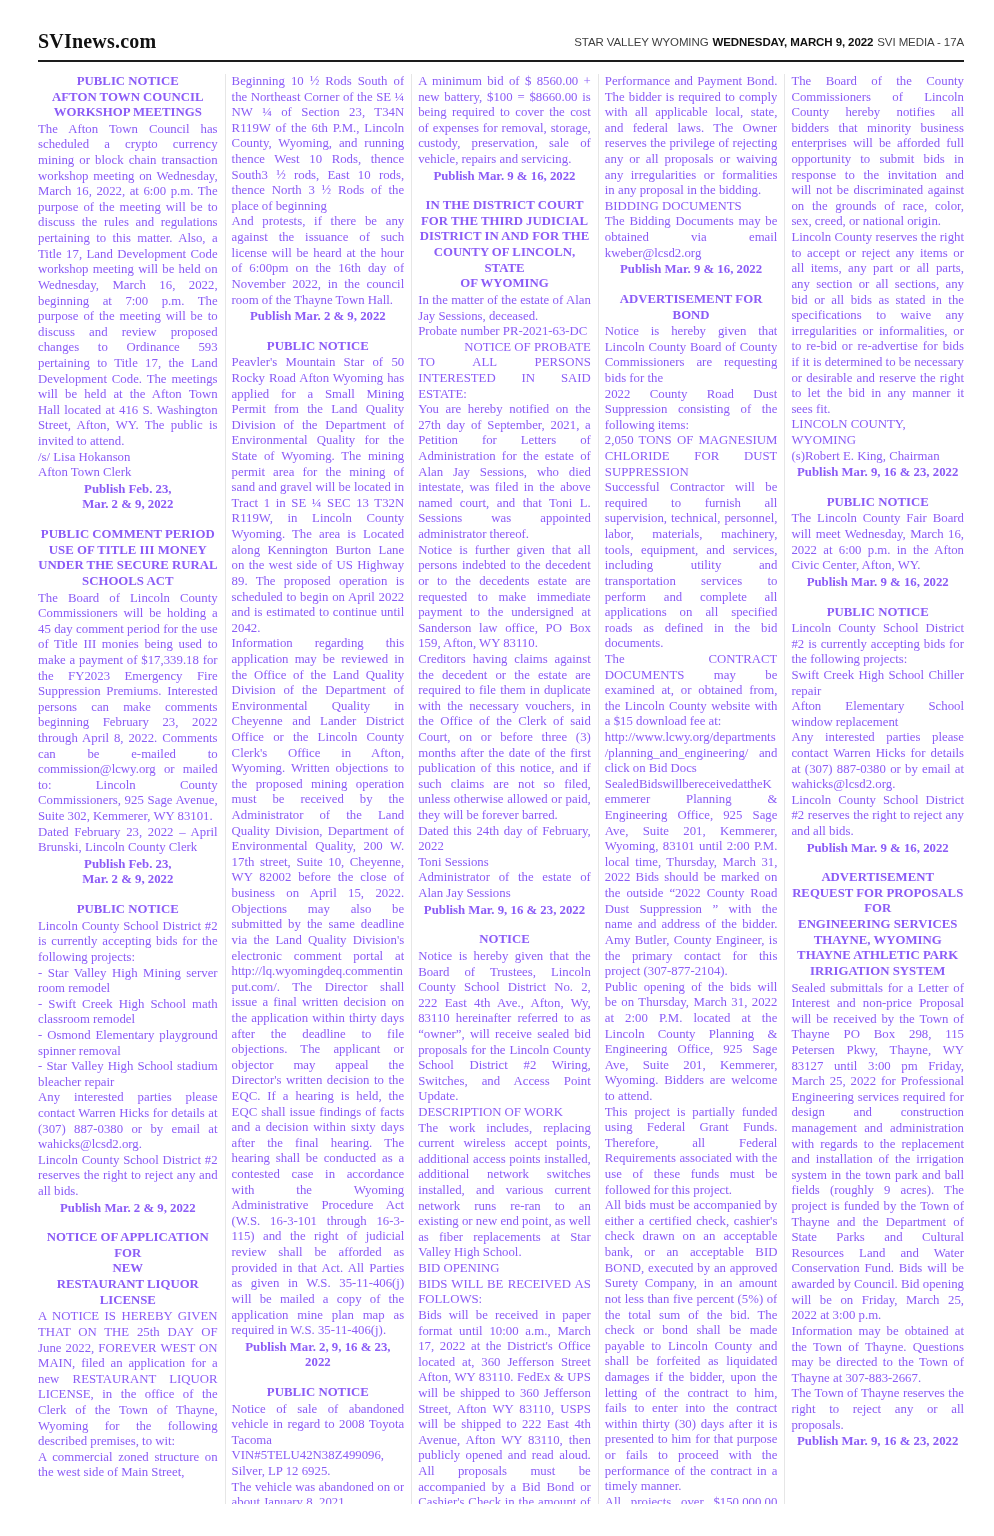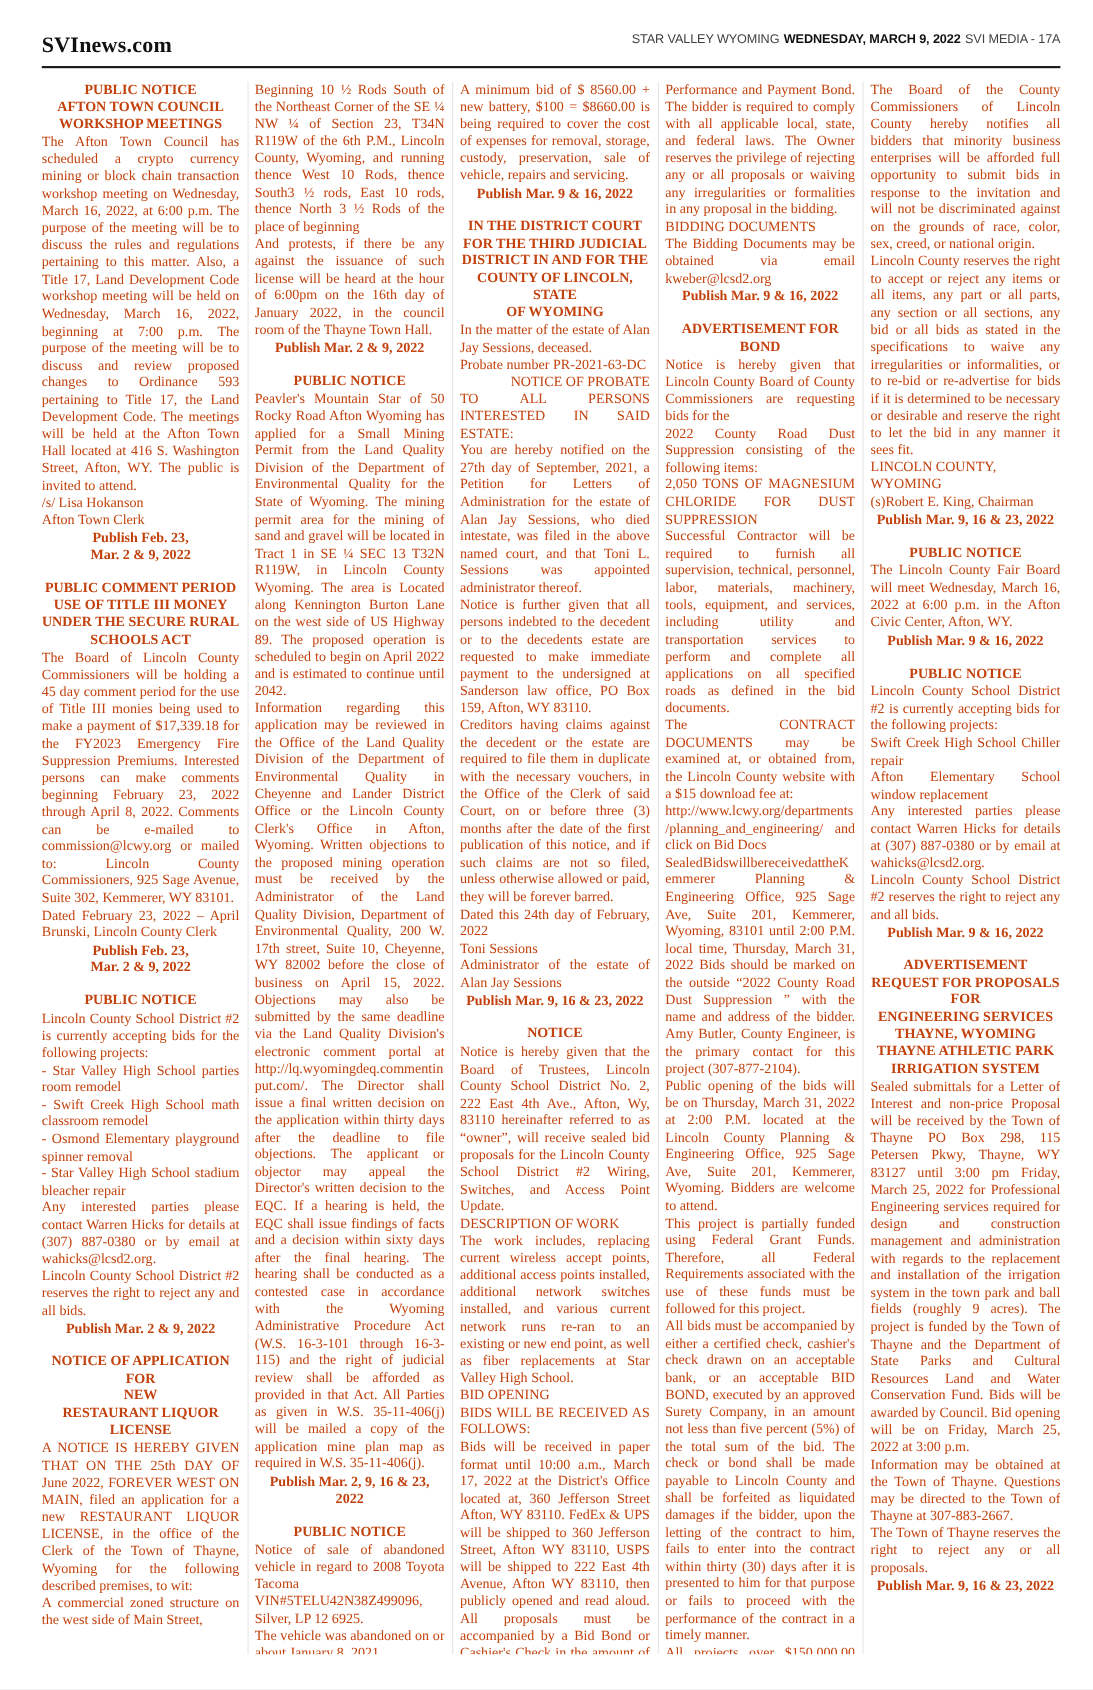--- a/index.html
+++ b/index.html
@@ -6,21 +6,21 @@
   .page {
     position:relative;
     width:994px; height:1536px;
     margin:0 auto;
     background:#ffffff;
     box-sizing:border-box;
     padding:30px 30px 0 38px;
     overflow:hidden;
   }
   .masthead {
-    display:flex; justify-content:space-between; align-items:flex-start;
+    display:flex; justify-content:space-between; align-items:center;
     border-bottom:2px solid #1d1d1d;
     padding-bottom:7px;
   }
   .site {
     font-family:"Liberation Serif","DejaVu Serif",serif;
     font-weight:700; font-size:20px; color:#111; letter-spacing:0.2px;
   }
   .issue {
     font-family:"Liberation Sans","DejaVu Sans",sans-serif;
     font-size:11.5px; color:#3f3f3f; letter-spacing:-0.1px;
@@ -30,21 +30,21 @@
   .grid {
     display:grid;
     grid-template-columns:repeat(5,1fr);
     column-gap:7px;
     margin-top:12px;
     height:1430px;
     overflow:hidden;
   }
   .col {
     font-family:"Liberation Serif","DejaVu Serif",serif;
-    font-size:12.8px; line-height:1.22; color:#c2410c;
+    font-size:12.8px; line-height:1.22; color:#8b5cf6;
     overflow:hidden;
   }
   .col + .col { border-left:1px solid #e6e6e6; padding-left:6px; }
   .col > div { margin:0; }
   .h  { font-weight:700; text-align:center; white-space:pre-line; margin:14px 0 1px !important; }
   .col > .h:first-child { margin-top:0 !important; }
   .p  { text-align:justify; overflow-wrap:break-word; }
   .c  { text-align:right; }
   .pl { text-align:left; white-space:pre-line; }
   .pub{ font-weight:700; text-align:center; white-space:pre-line; margin:1px 0 2px !important; }
@@ -70,37 +70,37 @@
         <div class="h">PUBLIC COMMENT PERIOD
 USE OF TITLE III MONEY
 UNDER THE SECURE RURAL
 SCHOOLS ACT</div>
         <div class="p">The Board of Lincoln County Commissioners will be holding a 45 day comment period for the use of Title III monies being used to make a payment of $17,339.18 for the FY2023 Emergency Fire Suppression Premiums. Interested persons can make comments beginning February 23, 2022 through April 8, 2022.  Comments can be e-mailed to commission@lcwy.org or mailed to:  Lincoln County Commissioners, 925 Sage Avenue, Suite 302, Kemmerer, WY 83101.</div>
         <div class="p">Dated February 23, 2022 – April Brunski, Lincoln County Clerk</div>
         <div class="pub">Publish Feb. 23,
 Mar. 2 &amp; 9, 2022</div>
         <div class="h">PUBLIC NOTICE</div>
         <div class="p">Lincoln County School District #2 is currently accepting bids for the following projects:</div>
-        <div class="p">- Star Valley High School parties room remodel</div>
+        <div class="p">- Star Valley High Mining server room remodel</div>
         <div class="p">- Swift Creek High School math classroom remodel</div>
         <div class="p">- Osmond Elementary playground spinner removal</div>
         <div class="p">- Star Valley High School stadium bleacher repair</div>
         <div class="p">Any interested parties please contact Warren Hicks for details at (307) 887-0380 or by  email at wahicks@lcsd2.org.</div>
         <div class="p">Lincoln County School District #2 reserves the right to reject any and all bids.</div>
         <div class="pub">Publish Mar. 2 &amp; 9, 2022</div>
         <div class="h">NOTICE OF APPLICATION FOR
 NEW
 RESTAURANT LIQUOR
 LICENSE</div>
         <div class="p">A NOTICE IS HEREBY GIVEN THAT ON THE 25th DAY OF June 2022, FOREVER WEST ON MAIN, filed an application for a new RESTAURANT LIQUOR LICENSE, in the office of the Clerk of the Town of Thayne, Wyoming for the following described premises, to wit:</div>
         <div class="p">A commercial zoned structure on the west side of Main Street,</div>
       </section>
       <section class="col">
         <div class="p">Beginning 10 ½ Rods South of the Northeast Corner of the SE ¼ NW ¼ of Section 23, T34N R119W of the 6th P.M., Lincoln County, Wyoming, and running thence West 10 Rods, thence South3 ½ rods, East 10 rods, thence North 3 ½ Rods of the place of beginning</div>
-        <div class="p">And protests, if there be any against the issuance of such license will be heard at the hour of 6:00pm on the 16th day of January 2022, in the council room of the Thayne Town Hall.</div>
+        <div class="p">And protests, if there be any against the issuance of such license will be heard at the hour of 6:00pm on the 16th day of November 2022, in the council room of the Thayne Town Hall.</div>
         <div class="pub">Publish Mar. 2 &amp; 9, 2022</div>
         <div class="h">PUBLIC NOTICE</div>
         <div class="p">Peavler's Mountain Star of 50 Rocky Road Afton Wyoming has applied for a Small Mining Permit from the Land Quality Division of the Department of Environmental Quality for the State of Wyoming. The mining permit area for the mining of sand and gravel will be located in Tract 1 in SE ¼ SEC 13 T32N R119W, in Lincoln County Wyoming. The area is Located along Kennington Burton Lane on the west side of US Highway 89. The proposed operation is scheduled to begin on April 2022 and is estimated to continue until 2042.</div>
         <div class="p">Information regarding this application may be reviewed in the Office of the Land Quality Division of the Department of Environmental Quality in Cheyenne and Lander District Office or the Lincoln County Clerk's Office in Afton, Wyoming. Written objections to the proposed mining operation must be received by the Administrator of the Land Quality Division, Department of Environmental Quality, 200 W. 17th street, Suite 10, Cheyenne, WY 82002 before the close of business on April 15, 2022. Objections may also be submitted by the same deadline via the Land Quality Division's electronic comment portal at http://lq.wyomingdeq.commentinput.com/.  The Director shall issue a final written decision on the application within thirty days after the deadline to file objections. The applicant or objector may appeal the Director's written decision to the EQC. If a hearing is held, the EQC shall issue findings of facts and a decision within sixty days after the final hearing. The hearing shall be conducted as a contested case in accordance with the Wyoming Administrative Procedure Act (W.S. 16-3-101 through 16-3-115) and the right of judicial review shall be afforded as provided in that Act. All Parties as given in W.S. 35-11-406(j) will be mailed a copy of the application mine plan map as required in W.S. 35-11-406(j).</div>
         <div class="pub">Publish Mar. 2, 9, 16 &amp; 23, 2022</div>
         <div class="h">PUBLIC NOTICE</div>
         <div class="p">Notice of sale of abandoned vehicle in regard to 2008 Toyota Tacoma VIN#5TELU42N38Z499096, Silver, LP 12 6925.</div>
         <div class="p">The vehicle was abandoned on or about January 8, 2021.</div>
       </section>
       <section class="col">

